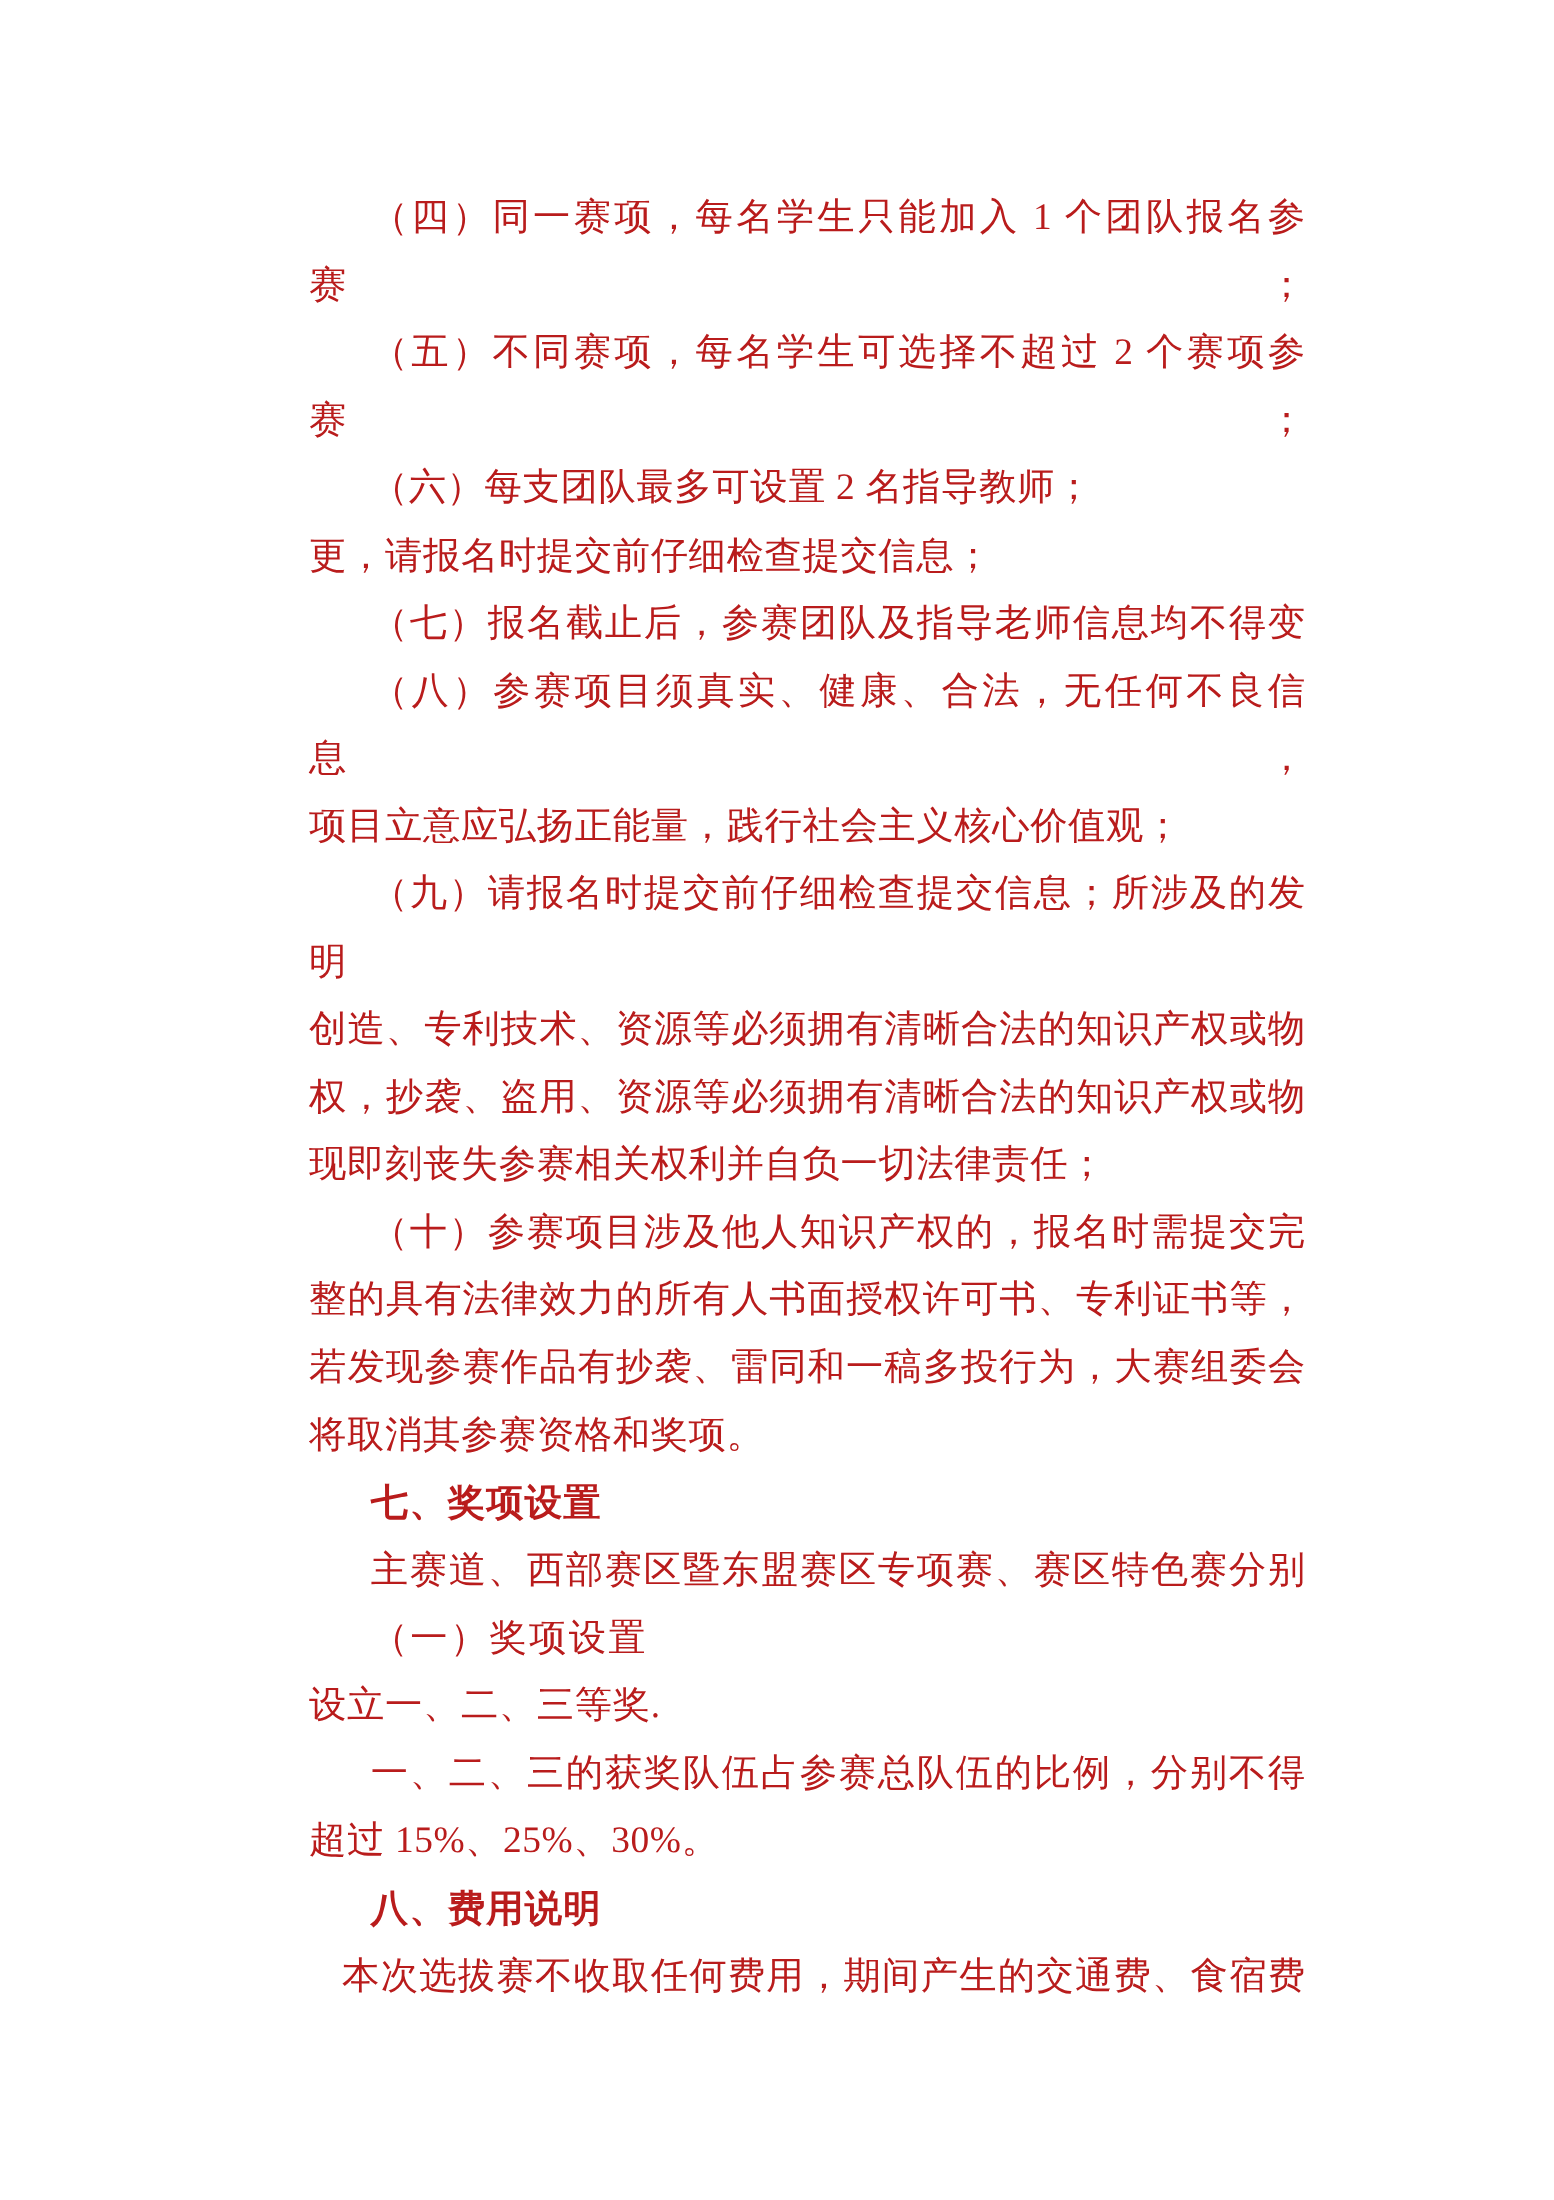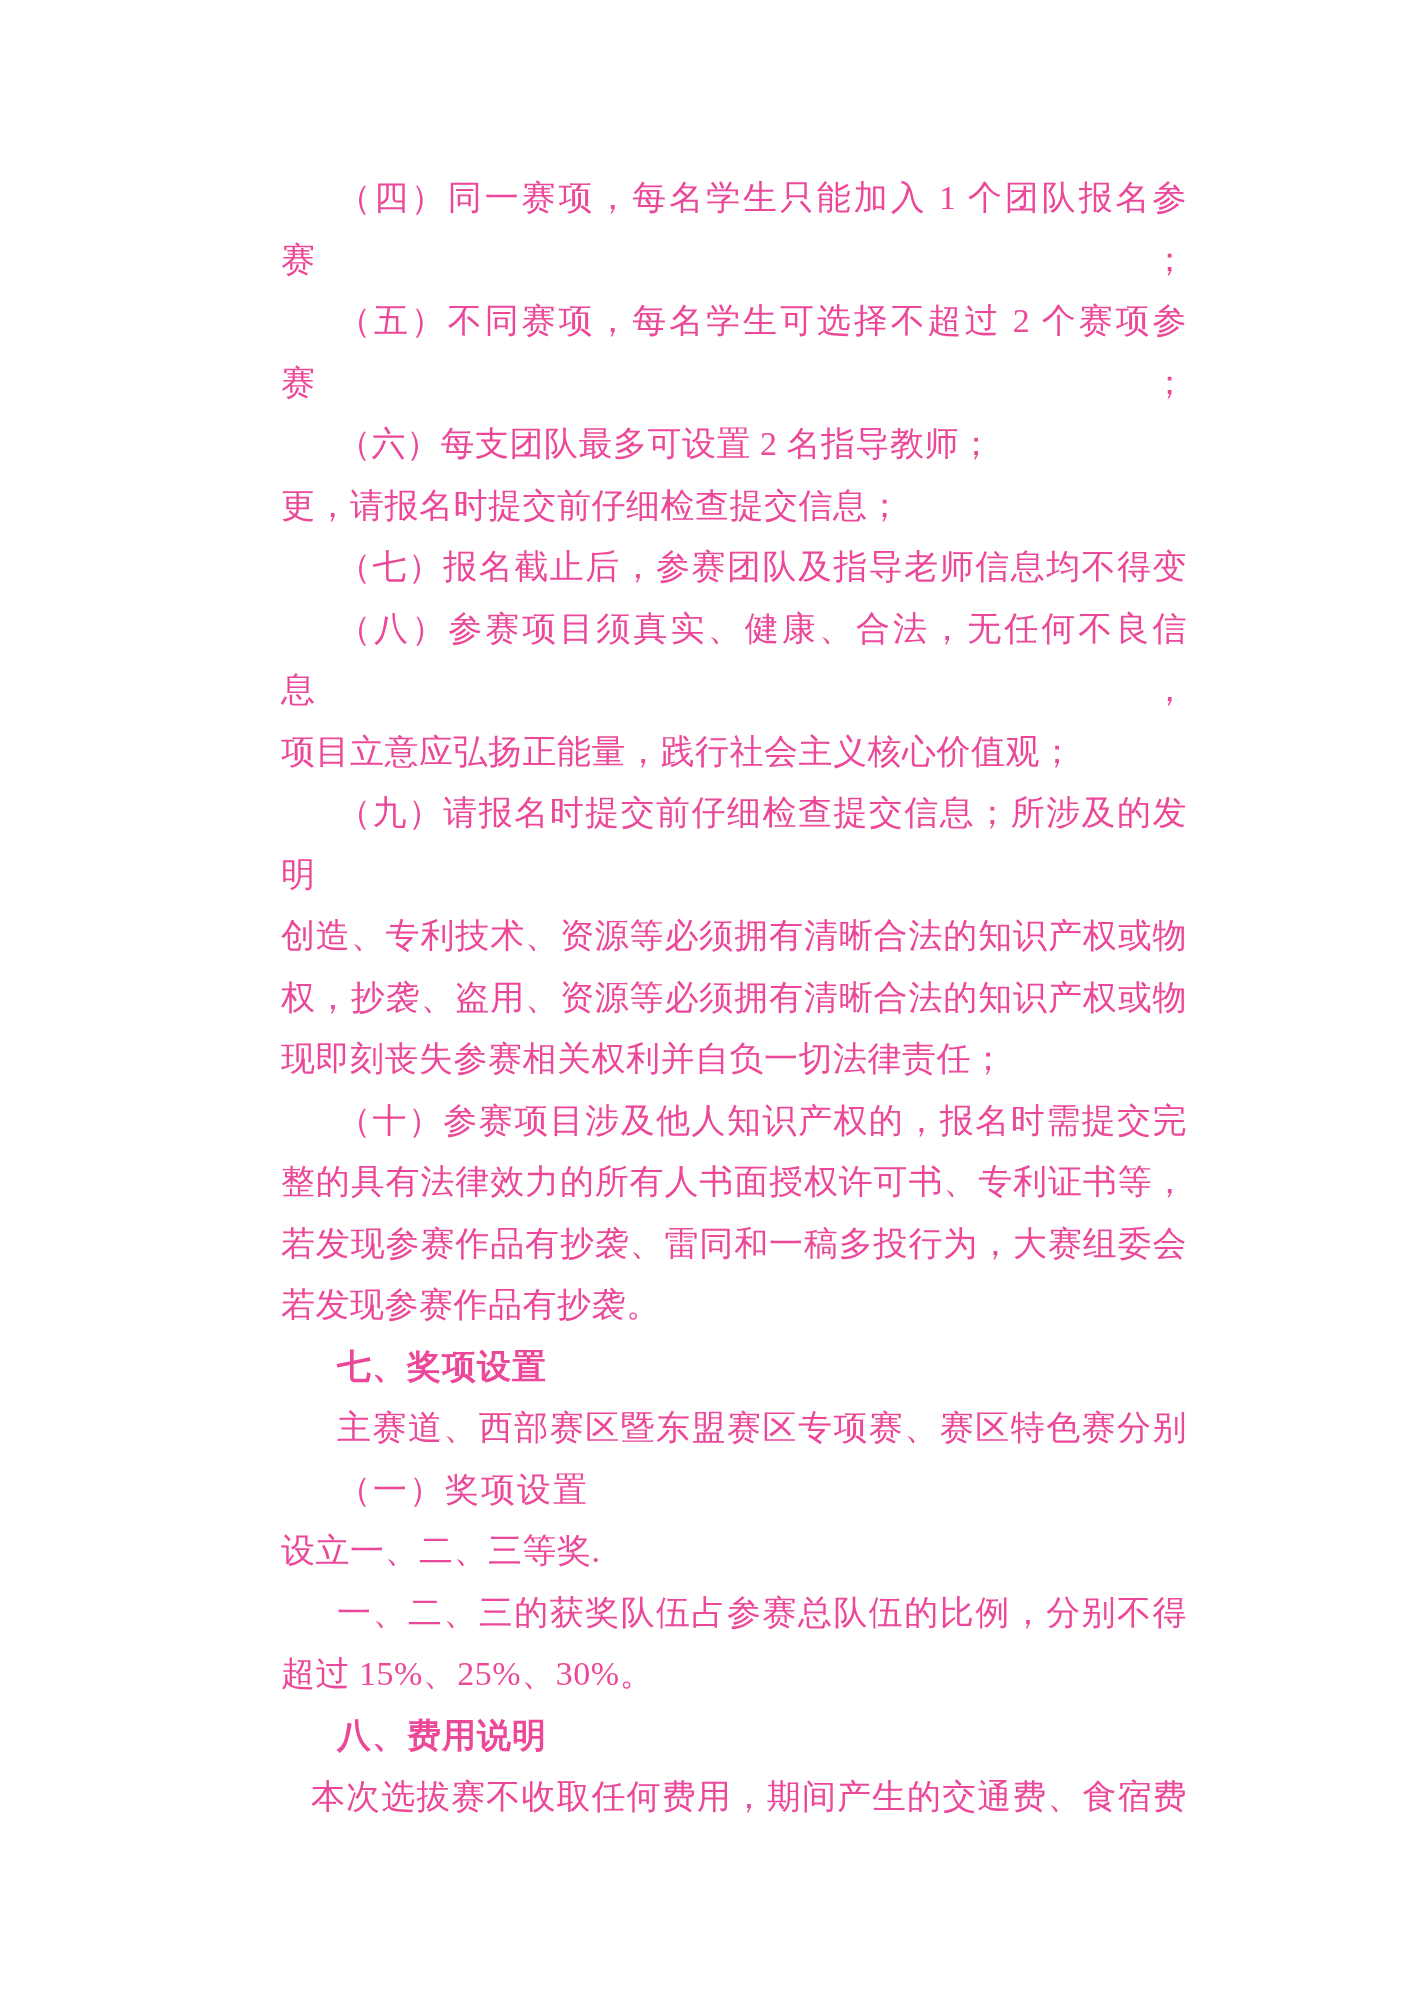--- a/index.html
+++ b/index.html
@@ -8,21 +8,21 @@
     background: #e8e8e8;
   }
   .page {
     position: relative;
     width: 1413px;
     height: 2000px;
     margin: 0 auto;
     background: #ffffff;
     overflow: hidden;
     font-family: "Liberation Serif", "DejaVu Serif", serif;
-    color: #ec4899;
+    color: #b91c1c;
   }
   .content {
     position: absolute;
     top: 167px;
     left: 281px;
     width: 906px;
   }
   .ln {
     margin: 0;
     padding: 0;
@@ -66,21 +66,21 @@
     <p class="ln indent full">（七）报名截止后，参赛团队及指导老师信息均不得变</p>
     <p class="ln indent full">（八）参赛项目须真实、健康、合法，无任何不良信息，</p>
     <p class="ln">项目立意应弘扬正能量，践行社会主义核心价值观；</p>
     <p class="ln indent full">（九）请报名时提交前仔细检查提交信息；所涉及的发明</p>
     <p class="ln full">创造、专利技术、资源等必须拥有清晰合法的知识产权或物</p>
     <p class="ln full">权，抄袭、盗用、资源等必须拥有清晰合法的知识产权或物</p>
     <p class="ln">现即刻丧失参赛相关权利并自负一切法律责任；</p>
     <p class="ln indent full">（十）参赛项目涉及他人知识产权的，报名时需提交完</p>
     <p class="ln full">整的具有法律效力的所有人书面授权许可书、专利证书等，</p>
     <p class="ln full">若发现参赛作品有抄袭、雷同和一稿多投行为，大赛组委会</p>
-    <p class="ln">若发现参赛作品有抄袭。</p>
+    <p class="ln">将取消其参赛资格和奖项。</p>
 
     <p class="ln indent head">七、奖项设置</p>
     <p class="ln indent full">主赛道、西部赛区暨东盟赛区专项赛、赛区特色赛分别</p>
     <p class="ln indent sub">（一）奖项设置</p>
     <p class="ln">设立一、二、三等奖.</p>
     <p class="ln indent full">一、二、三的获奖队伍占参赛总队伍的比例，分别不得</p>
     <p class="ln">超过 15%、25%、30%。</p>
 
     <p class="ln indent head">八、费用说明</p>
     <p class="ln indent-sm full">本次选拔赛不收取任何费用，期间产生的交通费、食宿费</p>

